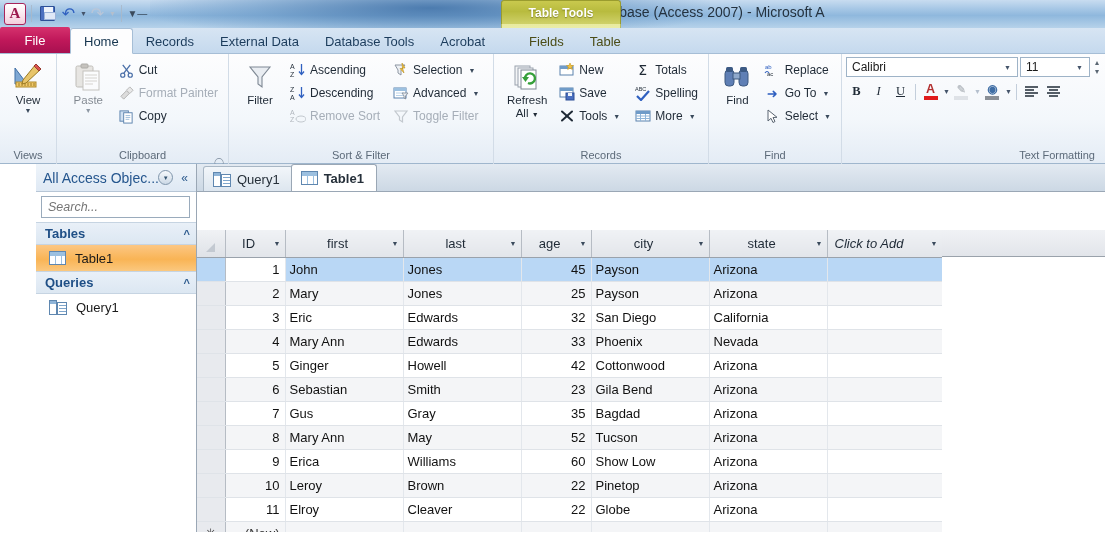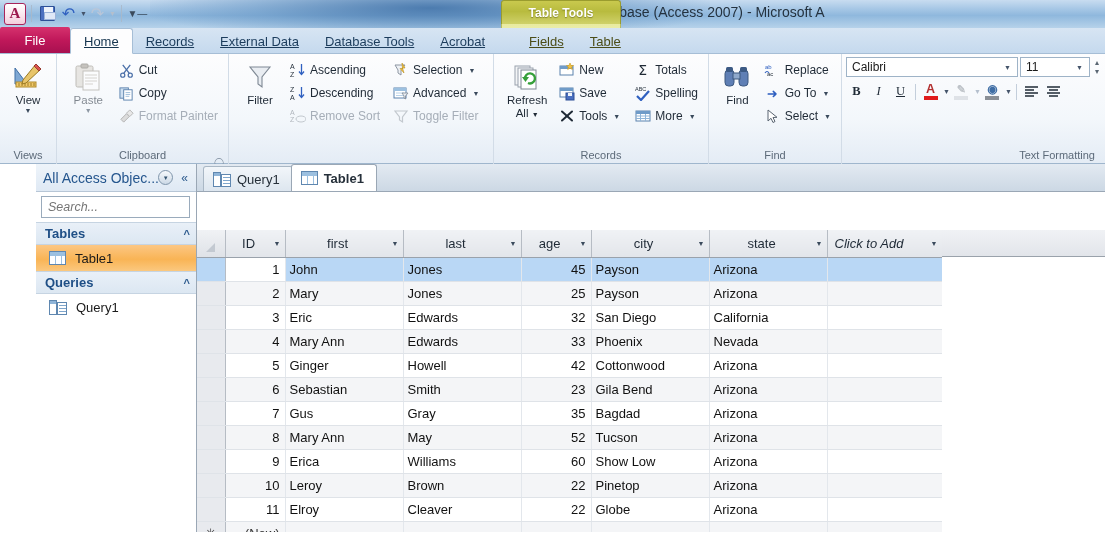--- a/index.html
+++ b/index.html
@@ -75,21 +75,21 @@
     display:flex; align-items:flex-end; z-index:3;
   }
   .file-tab {
     width: 70px; height:26px;
     background: linear-gradient(to bottom,#d6326e 0%, #c0185a 50%, #a81050 100%);
     color:#fff; font-size:13px; display:flex;align-items:center;justify-content:center;
     border-radius:2px 2px 0 0;
   }
   .rtab {
     padding: 0 13px; height:24px; display:flex; align-items:center;
-    font-size:13px; color:#1c3c5c; white-space:nowrap;text-decoration:underline;
+    font-size:13px; color:#1c3c5c; white-space:nowrap;
   }
   .rtab.active {
     background:#fdfdfe; height:26px;
     border:1px solid #a6bed6; border-bottom:1px solid #fdfdfe;
     border-radius:3px 3px 0 0; margin-bottom:-1px; color:#16354f;
   }
   .rtab.ctx { color:#4c4d18; }
 
   
   .ribbon {
@@ -348,43 +348,43 @@
                   <g stroke="#4a6fa8" stroke-width="1.4" fill="none">
                     <line x1="4" y1="2" x2="11" y2="11"></line>
                     <line x1="12" y1="2" x2="5" y2="11"></line>
                   </g>
                   <circle cx="4" cy="13" r="2.2" fill="none" stroke="#4a6fa8" stroke-width="1.3"></circle>
                   <circle cx="12" cy="13" r="2.2" fill="none" stroke="#4a6fa8" stroke-width="1.3"></circle>
                 </svg>
             </span>
             <span>Cut</span>
           </div>
+          <div class="smallbtn disabled">
+            <span class="si">
+              <svg width="15" height="15" viewBox="0 0 16 16">
+                  <polygon points="2,11 8,5 11,8 5,14" fill="#dcdcdc" stroke="#b0b0b0"></polygon>
+                  <rect x="9" y="2" width="5" height="5" transform="rotate(45 11.5 4.5)" fill="#e8e8e8" stroke="#b8b8b8"></rect>
+                </svg>
+            </span>
+            <span>Format Painter</span>
+          </div>
           <div class="smallbtn">
             <span class="si">
               <svg width="15" height="15" viewBox="0 0 16 16">
                   <rect x="1" y="2" width="9" height="11" fill="#cfe0f2" stroke="#5b82ad"></rect>
                   <rect x="5" y="4" width="9" height="11" fill="#fff" stroke="#5b82ad"></rect>
                   <g stroke="#9dbcd9">
                     <line x1="7" y1="7" x2="12" y2="7"></line>
                     <line x1="7" y1="9" x2="12" y2="9"></line>
                     <line x1="7" y1="11" x2="11" y2="11"></line>
                   </g>
                 </svg>
             </span>
             <span>Copy</span>
           </div>
-          <div class="smallbtn disabled">
-            <span class="si">
-              <svg width="15" height="15" viewBox="0 0 16 16">
-                  <polygon points="2,11 8,5 11,8 5,14" fill="#dcdcdc" stroke="#b0b0b0"></polygon>
-                  <rect x="9" y="2" width="5" height="5" transform="rotate(45 11.5 4.5)" fill="#e8e8e8" stroke="#b8b8b8"></rect>
-                </svg>
-            </span>
-            <span>Format Painter</span>
-          </div>
         </div>
       </div>
       <div class="glabel">
         <span>Clipboard</span>
         <span class="dlgl">◯</span>
       </div>
     </div>
 
     <div class="rgroup" style="width:265px">
       <div class="gbody">
@@ -463,20 +463,21 @@
           <div class="smallbtn disabled">
             <span class="si">
               <svg width="16" height="16" viewBox="0 0 16 16">
                   <polygon points="2,3 14,3 9.5,9 9.5,14 6.5,12 6.5,9" fill="none" stroke="#c2c8ce" stroke-width="1.2"></polygon>
                 </svg>
             </span>
             <span>Toggle Filter</span>
           </div>
         </div>
       </div>
+      <div class="glabel">Sort &amp; Filter</div>
     </div>
 
     <div class="rgroup" style="width:215px">
       <div class="gbody">
         <div class="bigbtn" style="width:58px">
           <div class="ico">
             <svg width="30" height="30" viewBox="0 0 30 30">
               <rect x="3" y="4" width="15" height="19" fill="#f3f4f6" stroke="#9aa2ad"></rect>
               <rect x="6" y="6" width="15" height="19" fill="#fafbfc" stroke="#9aa2ad"></rect>
               <rect x="9" y="8" width="15" height="19" fill="#fff" stroke="#7e8894"></rect>

